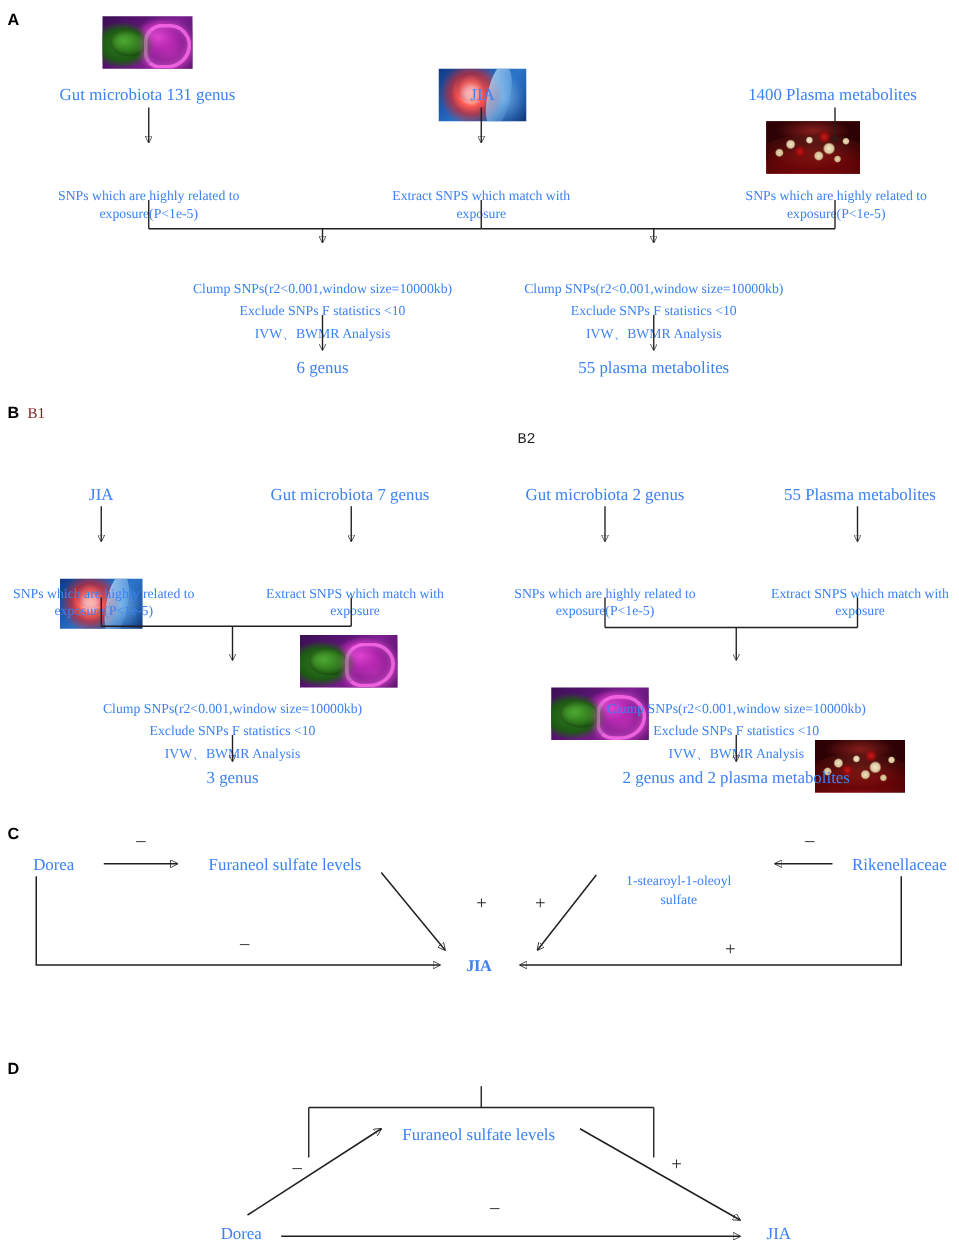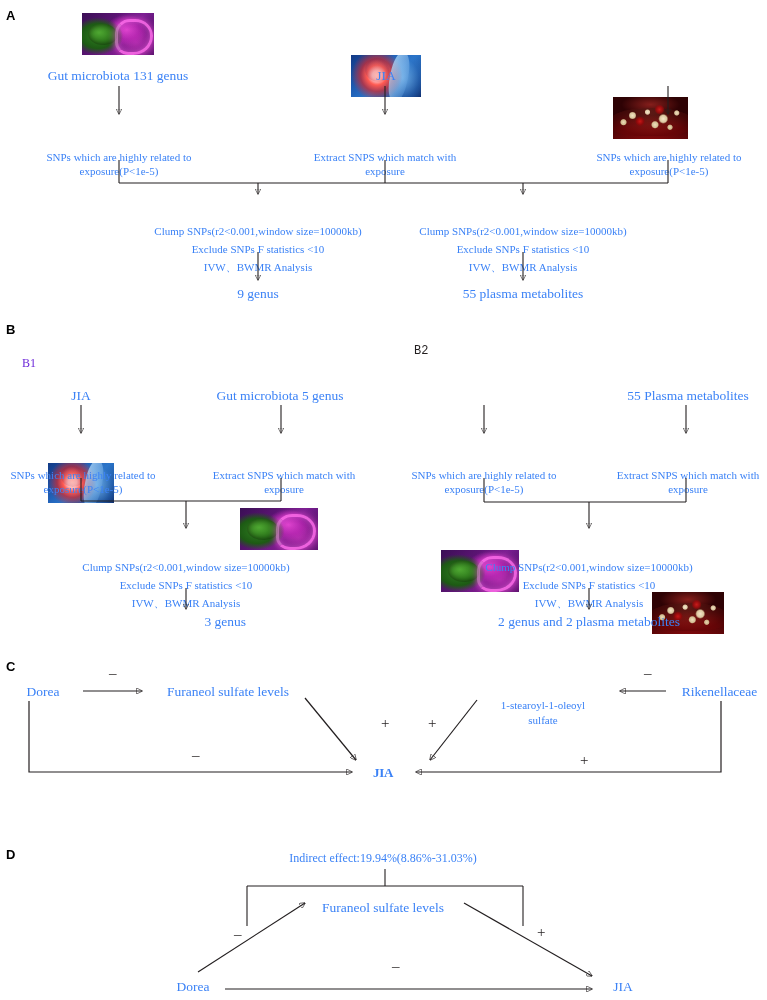--- a/index.html
+++ b/index.html
@@ -172,60 +172,62 @@
 <div id="figure">
 
   <div class="abs panel-letter" style="left:6px; top:8px;">A</div>
 
   <div class="thumb img-gut" style="left:82px; top:13px; width:72px; height:42px;"></div>
   <div class="thumb img-jia" style="left:351px; top:13px; width:70px; height:42px;"></div>
   <div class="thumb img-blood" style="left:613px; top:13px; width:75px; height:42px;"></div>
 
   <div class="node t13" style="left:18px; top:67px; width:200px;">Gut microbiota 131 genus</div>
   <div class="node t13" style="left:336px; top:67px; width:100px;">JIA</div>
+  <div class="node t13" style="left:571px; top:67px; width:190px;">1400 Plasma metabolites</div>
 
   <div class="node wrap t11" style="left:35px; top:124px; width:168px;">SNPs which are highly related to exposure(P&lt;1e-5)</div>
   <div class="node wrap t11" style="left:305px; top:124px; width:160px;">Extract SNPS which match with exposure</div>
   <div class="node wrap t11" style="left:585px; top:124px; width:168px;">SNPs which are highly related to exposure(P&lt;1e-5)</div>
 
   <div class="node t11" style="left:128px; top:198px; width:260px; text-align:center;">Clump SNPs(r2&lt;0.001,window size=10000kb)</div>
   <div class="node t11" style="left:128px; top:216px; width:260px; text-align:center;">Exclude SNPs F statistics &lt;10</div>
   <div class="node t11" style="left:128px; top:234px; width:260px; text-align:center;">IVW、BWMR Analysis</div>
 
   <div class="node t11" style="left:393px; top:198px; width:260px; text-align:center;">Clump SNPs(r2&lt;0.001,window size=10000kb)</div>
   <div class="node t11" style="left:393px; top:216px; width:260px; text-align:center;">Exclude SNPs F statistics &lt;10</div>
   <div class="node t11" style="left:393px; top:234px; width:260px; text-align:center;">IVW、BWMR Analysis</div>
 
-  <div class="node t13" style="left:198px; top:285px; width:120px;">9 genus</div>
+  <div class="node t13" style="left:198px; top:285px; width:120px;">6 genus</div>
   <div class="node t13" style="left:443px; top:285px; width:160px;">55 plasma metabolites</div>
 
   <div class="abs panel-letter" style="left:6px; top:322px;">B</div>
 
-  <div class="abs t12" style="left:22px; top:356px; color:#6d28d9;text-align:center;">B1</div>
+  <div class="abs t12" style="left:22px; top:323px; color:#7f1d1d;text-align:center;">B1</div>
 
   <div class="thumb img-jia" style="left:48px; top:337px; width:66px; height:40px;"></div>
   <div class="thumb img-gut" style="left:240px; top:342px; width:78px; height:42px;"></div>
 
   <div class="node t13" style="left:41px; top:387px; width:80px;">JIA</div>
-  <div class="node t13" style="left:189px; top:387px; width:182px;">Gut microbiota 5 genus</div>
+  <div class="node t13" style="left:189px; top:387px; width:182px;">Gut microbiota 7 genus</div>
 
   <div class="node wrap t11" style="left:4px; top:442px; width:158px;">SNPs which are highly related to exposure(P&lt;1e-5)</div>
   <div class="node wrap t11" style="left:208px; top:442px; width:152px;">Extract SNPS which match with exposure</div>
 
   <div class="node t11" style="left:56px; top:534px; width:260px; text-align:center;">Clump SNPs(r2&lt;0.001,window size=10000kb)</div>
   <div class="node t11" style="left:56px; top:552px; width:260px; text-align:center;">Exclude SNPs F statistics &lt;10</div>
   <div class="node t11" style="left:56px; top:570px; width:260px; text-align:center;">IVW、BWMR Analysis</div>
 
-  <div class="node t13" style="left:126px; top:613px; width:120px;text-align:right;">3 genus</div>
+  <div class="node t13" style="left:126px; top:613px; width:120px;">3 genus</div>
 
   <div class="abs t12" style="left:414px; top:344px; color:#231f20;font-family:Liberation Mono, monospace;">B2</div>
 
   <div class="thumb img-gut" style="left:441px; top:342px; width:78px; height:42px;"></div>
   <div class="thumb img-blood" style="left:652px; top:342px; width:72px; height:42px;"></div>
 
+  <div class="node t13" style="left:393px; top:387px; width:182px;">Gut microbiota 2 genus</div>
   <div class="node t13" style="left:609px; top:387px; width:158px;">55 Plasma metabolites</div>
 
   <div class="node wrap t11" style="left:405px; top:442px; width:158px;">SNPs which are highly related to exposure(P&lt;1e-5)</div>
   <div class="node wrap t11" style="left:612px; top:442px; width:152px;">Extract SNPS which match with exposure</div>
 
   <div class="node t11" style="left:459px; top:534px; width:260px; text-align:center;">Clump SNPs(r2&lt;0.001,window size=10000kb)</div>
   <div class="node t11" style="left:459px; top:552px; width:260px; text-align:center;">Exclude SNPs F statistics &lt;10</div>
   <div class="node t11" style="left:459px; top:570px; width:260px; text-align:center;">IVW、BWMR Analysis</div>
 
   <div class="node t13" style="left:479px; top:613px; width:220px;">2 genus and 2 plasma metabolites</div>
@@ -241,21 +243,20 @@
 
   <div class="sign" style="left:109px; top:666px;">–</div>
   <div class="sign" style="left:381px; top:716px;">+</div>
   <div class="sign" style="left:192px; top:748px;">–</div>
   <div class="sign" style="left:644px; top:666px;">–</div>
   <div class="sign" style="left:428px; top:716px;">+</div>
   <div class="sign" style="left:580px; top:753px;">+</div>
 
   <div class="abs panel-letter" style="left:6px; top:847px;">D</div>
 
-  <div class="node t12" style="left:258px; top:851px; width:250px;">Indirect effect:19.94%(8.86%-31.03%)</div>
   <div class="node t13" style="left:303px; top:899px; width:160px;">Furaneol sulfate levels</div>
   <div class="node t13" style="left:158px; top:978px; width:70px;">Dorea</div>
   <div class="node t13" style="left:601px; top:978px; width:44px;">JIA</div>
 
   <div class="sign" style="left:234px; top:927px;">–</div>
   <div class="sign" style="left:537px; top:925px;">+</div>
   <div class="sign" style="left:392px; top:959px;">–</div>
 
   <svg class="overlay" viewBox="0 0 767 1000">
     <defs>

